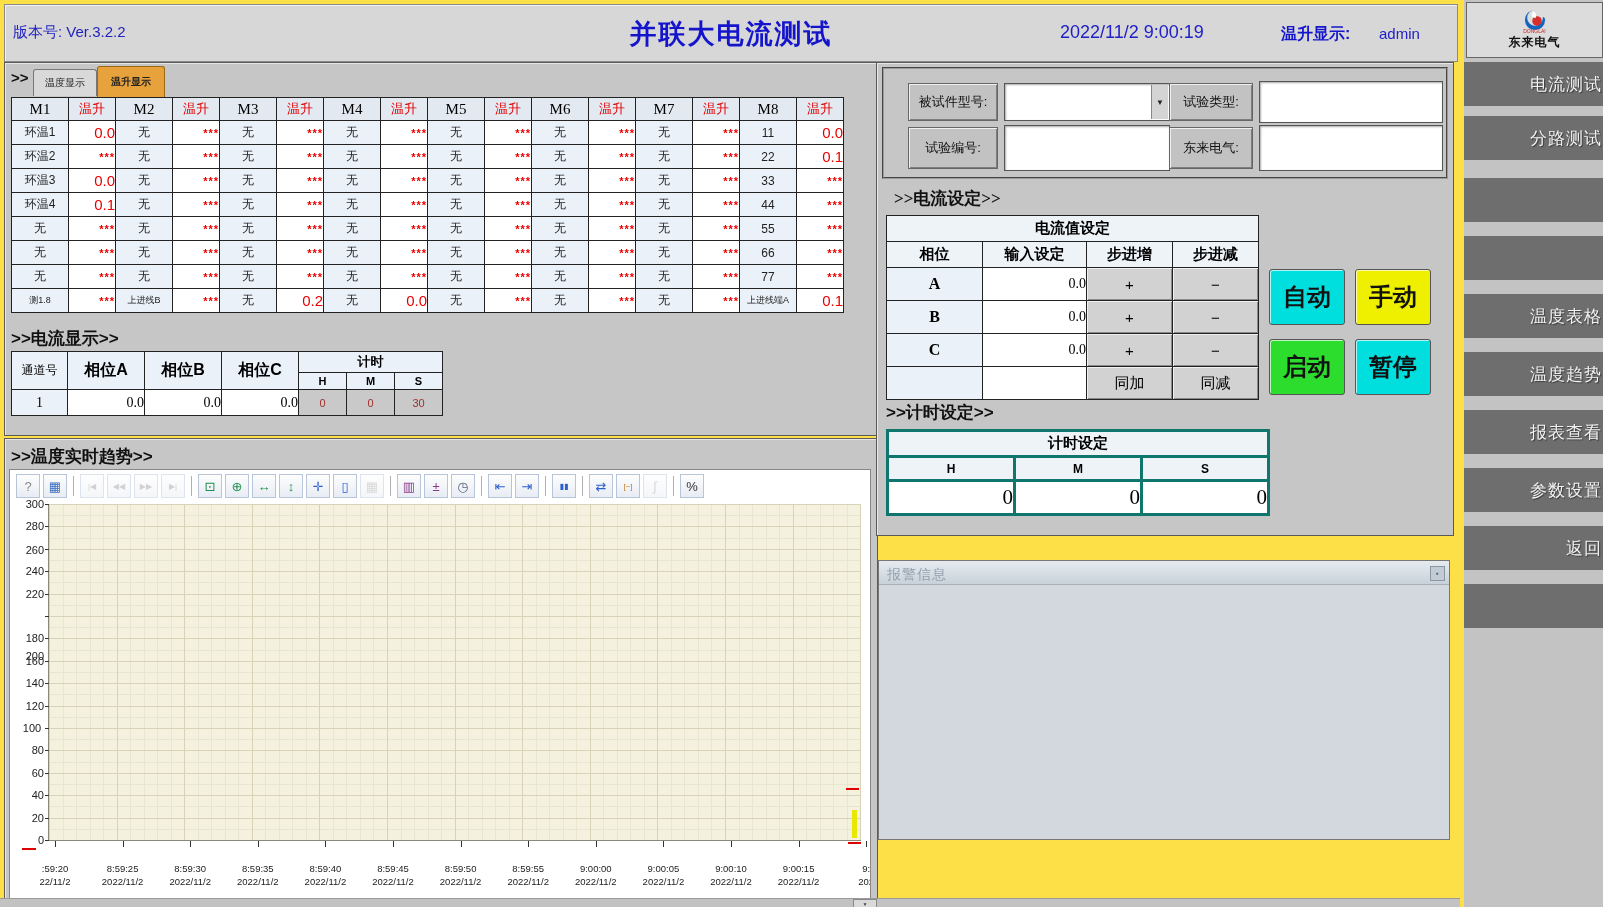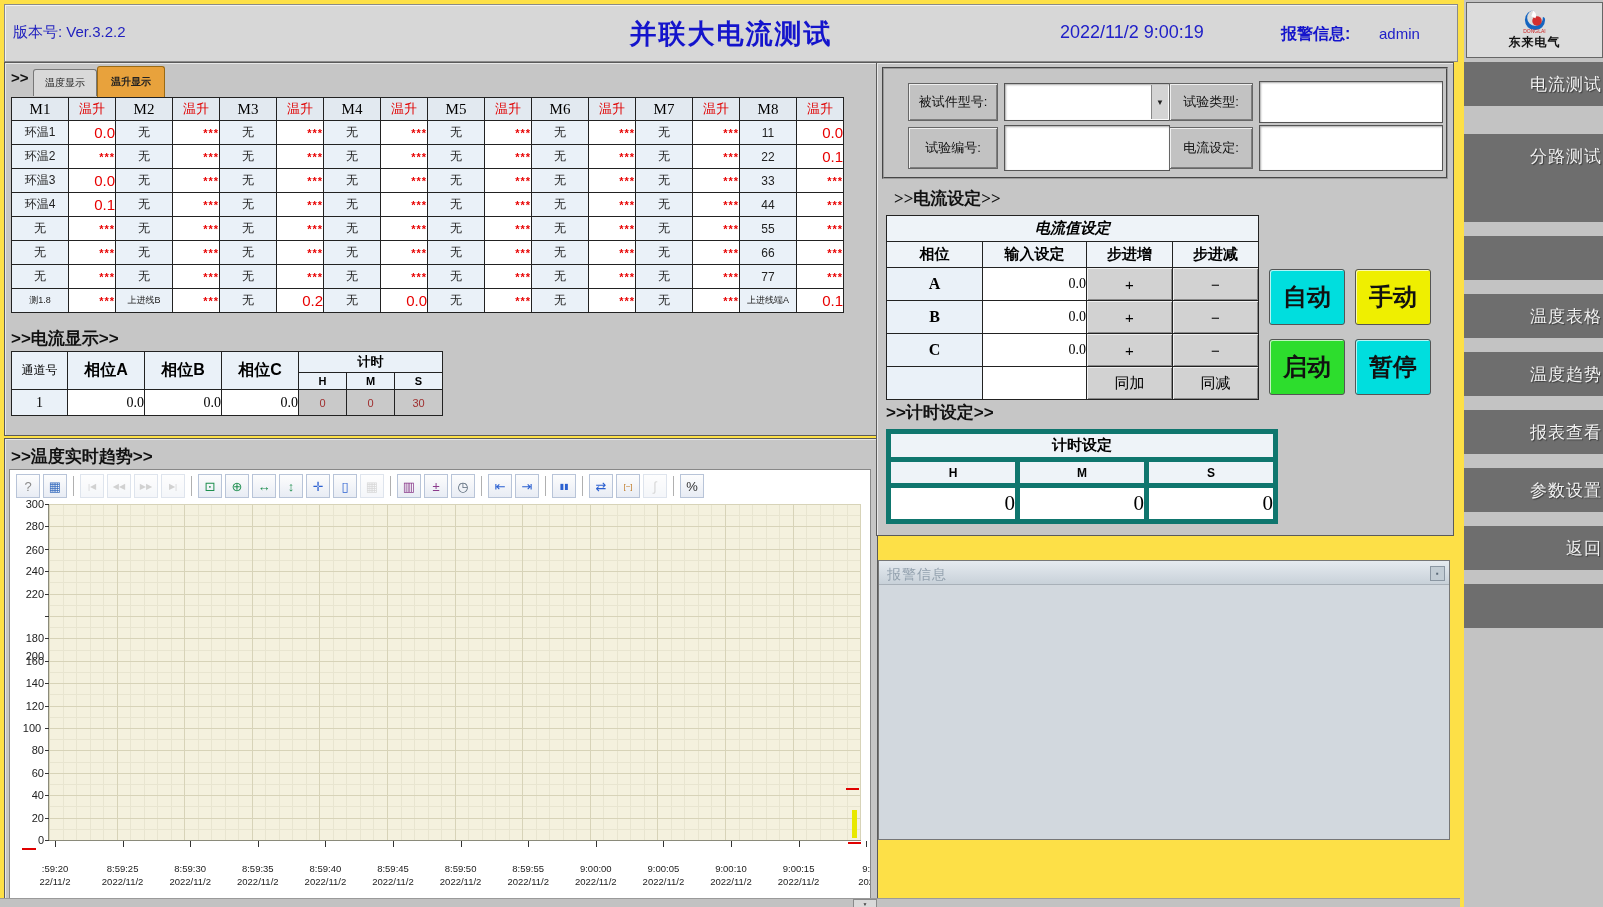--- a/index.html
+++ b/index.html
@@ -59,29 +59,29 @@
   .xlab{position:absolute;top:392px;width:72px;text-align:center;font-size:9.5px;color:#222;line-height:13px;}
   .mark{position:absolute;}
   
   .rpanel{left:876px;top:62px;width:576px;height:472px;}
   .infobox{position:absolute;left:5px;top:4px;width:562px;height:108px;border:2px groove #9a9a9a;background:#c6c6c6;}
   .flabel{position:absolute;background:#c2c2c2;border:1px solid #666;box-shadow:inset 1px 1px 0 #efefef,inset -1px -1px 0 #7e7e7e;font-size:13px;display:flex;align-items:center;justify-content:center;color:#111;}
   .finput{position:absolute;background:#fff;border:1px solid #555;box-shadow:inset 1px 1px 2px #aaa;font-size:13px;padding:0 3px;}
   .combo-btn{position:absolute;right:1px;top:1px;bottom:1px;width:16px;background:#d4d4d4;border-left:1px solid #888;display:flex;align-items:center;justify-content:center;font-size:8px;color:#222;}
   #cs-table{position:absolute;left:9px;top:152px;}
   #cs-table td,#cs-table th{border:1px solid #222;padding:0;}
-  .cs-title{background:#eef3f8;font-size:15px;font-weight:bold;height:25px;font-style:italic;}
+  .cs-title{background:#eef3f8;font-size:15px;font-weight:bold;height:25px;}
   .cs-h{background:#eef3f8;font-size:15px;font-weight:bold;height:25px;}
   .cs-h.c1{width:95px;}.cs-h.c2{width:103px;}.cs-h.c3{width:85px;}.cs-h.c4{width:85px;}
   .cs-phase{background:#eaf1f8;text-align:center;font-size:16px;font-weight:bold;font-family:"Liberation Serif",serif;height:32px;}
   .cs-val{background:#fff;text-align:right;padding-right:4px;font-size:14px;font-family:"Liberation Serif",serif;}
   .cs-btn{background:#d2d2d2;text-align:center;font-size:15px;box-shadow:inset 1px 1px 0 #f0f0f0,inset -1px -1px 0 #8a8a8a;cursor:default;}
   .abtn{position:absolute;width:74px;height:54px;border:1px solid #555;border-radius:3px;display:flex;align-items:center;justify-content:center;font-size:24px;font-weight:bold;color:#111;box-shadow:inset 1px 1px 0 rgba(255,255,255,.7);}
   #ts-table{position:absolute;left:9px;top:366px;}
-  #ts-table td,#ts-table th{border:5px solid #0f766e;padding:0;}
+  #ts-table td,#ts-table th{border:3px solid #0f766e;padding:0;}
   .ts-title{background:#eef3f8;font-size:15px;font-weight:bold;height:23px;}
   .ts-h{background:#eef3f8;font-size:12px;font-weight:bold;height:21px;width:124px;}
   .ts-v{background:#fff;text-align:right;padding-right:6px;font-size:21px;font-family:"Liberation Serif",serif;height:31px;}
   
   .alarm{position:absolute;left:878px;top:560px;width:570px;height:278px;border:1px solid #777;background:#d2d8de;}
   .alarm-tb{position:absolute;left:0;right:0;top:0;height:23px;background:linear-gradient(#e6ebf0,#c8d1d9);border-bottom:1px solid #a8b0b8;}
   .alarm-title{position:absolute;left:8px;top:5px;font-size:14px;color:#93a1ae;letter-spacing:1px;}
   .alarm-btn{position:absolute;right:4px;top:5px;width:13px;height:13px;background:#c2ccd4;border:1px solid #8a96a2;font-size:8px;display:flex;align-items:center;justify-content:center;color:#5a6a78;}
   .alarm-body{position:absolute;left:4px;right:4px;top:27px;bottom:4px;background:#fff;border:1px solid #9aa4ae;display:flex;align-items:center;justify-content:center;}
   .alarm-msg{font-size:12px;color:#222;}
@@ -98,21 +98,21 @@
 </style>
 </head>
 <body>
 
 <div class="page">
 
   <div class="header">
     <div class="ver"><span>版本号:</span> <span>Ver.3.2.2</span></div>
     <div class="title">并联大电流测试</div>
     <div class="dtime">2022/11/2 9:00:19</div>
-    <div class="curuser">报警信息:</div>
+    <div class="curuser">温升显示:</div>
     <div class="uname">admin</div>
   </div>
 
   <div class="panel lpanel">
     <div class="gg">&gt;&gt;</div>
     <div class="tab inactive">温度显示</div>
     <div class="tab active">温升显示</div>
     <table id="temp-table">
         <tbody>
           <tr>
@@ -451,21 +451,21 @@
     <div class="infobox">
       <div class="flabel" style="left:24px;top:14px;width:88px;height:36px;">被试件型号:</div>
       <div class="finput" style="left:120px;top:14px;width:158px;height:36px;">
         <span></span>
         <span class="combo-btn">▼</span>
       </div>
       <div class="flabel" style="left:285px;top:14px;width:82px;height:36px;">试验类型:</div>
       <div class="finput" style="left:375px;top:12px;width:176px;height:40px;"></div>
       <div class="flabel" style="left:24px;top:58px;width:88px;height:40px;">试验编号:</div>
       <div class="finput" style="left:120px;top:56px;width:158px;height:44px;"></div>
-      <div class="flabel" style="left:285px;top:58px;width:82px;height:40px;">电流设定:</div>
+      <div class="flabel" style="left:285px;top:58px;width:82px;height:40px;">东来电气:</div>
       <div class="finput" style="left:375px;top:56px;width:176px;height:44px;"></div>
     </div>
 
     <div class="sechead" style="left:17px;top:124px;font-family:Liberation Serif, serif;">&gt;&gt;电流设定&gt;&gt;</div>
     <table id="cs-table">
       <tbody>
           <tr>
             <td class="cs-title" colspan="4" align="center">电流值设定</td>
           </tr>
       <tr>
@@ -543,21 +543,21 @@
       <svg class="logo-swirl" viewBox="0 0 24 24">
         <path fill="#1565c0" d="M12 1a11 11 0 1 0 11 11c0-2.2-1.2-3.2-2.4-3.2A8.6 8.6 0 1 1 12 1z"></path>
         <circle fill="#d32f2f" cx="14.2" cy="13" r="5.2"></circle>
         <path fill="#fff" d="M10 2c3 2 4 5 2.5 8L8 8z"></path>
       </svg>
       <div class="brand-sm">DONGLAI</div>
       <div class="brand">东来电气</div>
     </div>
     <div id="sbtns">
         <div class="sbtn" style="top: 62px;">电流测试</div>
-        <div class="sbtn" style="top: 134px; text-align: center;">分路测试</div>
+        <div class="sbtn" style="top: 116px; text-align: center;">分路测试</div>
         <div class="sbtn" style="top: 178px;"></div>
         <div class="sbtn" style="top: 236px;"></div>
         <div class="sbtn" style="top: 294px;">温度表格</div>
         <div class="sbtn" style="top: 352px;">温度趋势</div>
         <div class="sbtn" style="top: 410px;">报表查看</div>
         <div class="sbtn" style="top: 468px;">参数设置</div>
         <div class="sbtn" style="top: 526px;">返回</div>
         <div class="sbtn" style="top: 584px;"></div>
       </div>
   </div>

